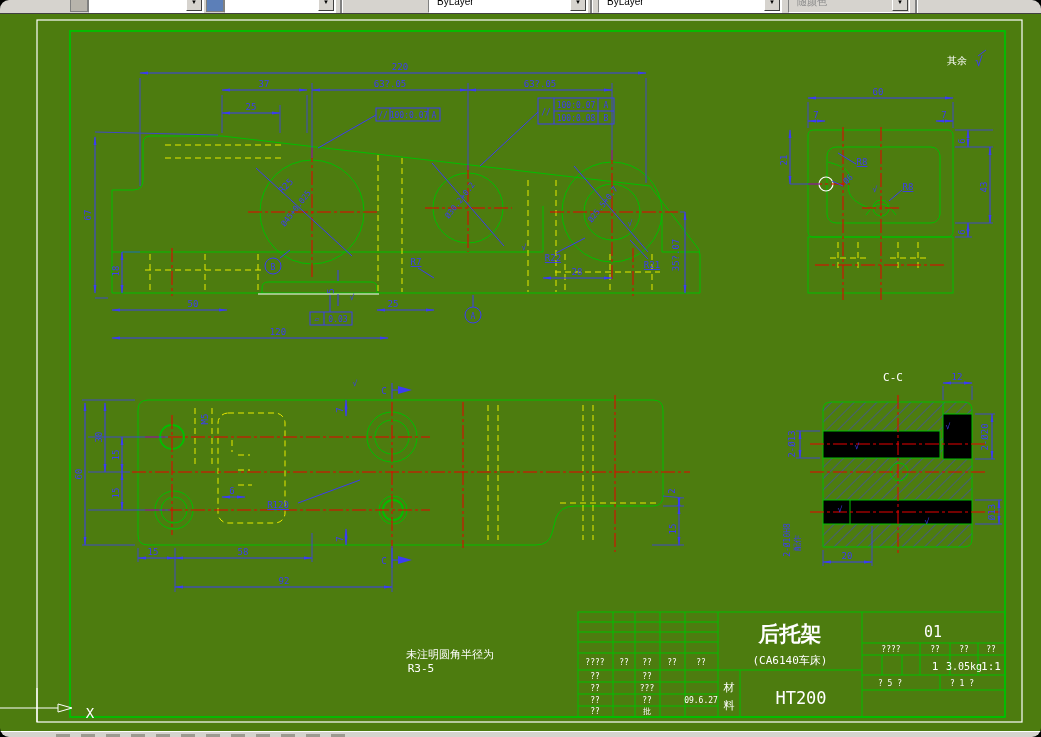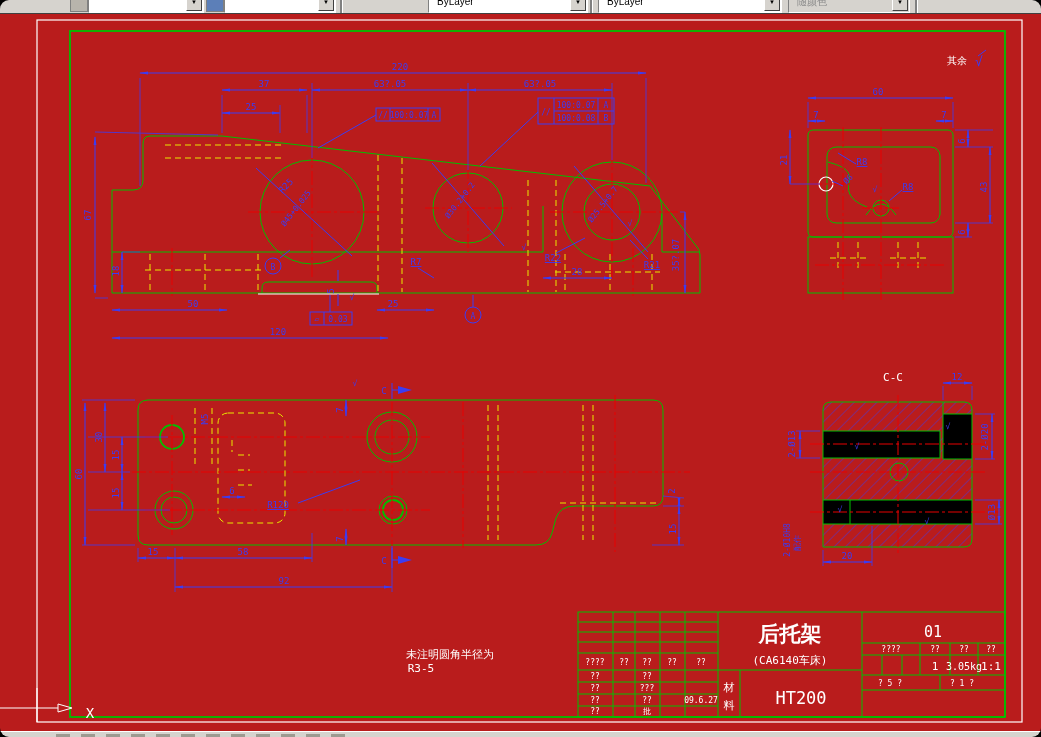--- a/index.html
+++ b/index.html
@@ -18,21 +18,21 @@
   .tbicon{position:absolute;top:-6px;width:16px;height:16px;background:#b8b4ac;
           border:1px solid #808080;}
   .tbsep{position:absolute;top:0;width:2px;height:13px;background:#808080;border-right:1px solid #fff;}
   .grayed .val{color:#8a8a8a;}
   .grayed{background:#d6d3ce;}
   
   #bottombar{position:absolute;left:0;top:731px;width:1041px;height:6px;background:#d6d3ce;
              border-top:1px solid #fff;}
   #bottombar .blip{position:absolute;top:2px;width:14px;height:3px;background:#9d9a91;}
   
-  #canvas{position:absolute;left:0;top:14px;width:1041px;height:717px;background:#b91c1c;}
+  #canvas{position:absolute;left:0;top:14px;width:1041px;height:717px;background:#4d7c0f;}
   svg text{font-family:"DejaVu Sans Mono",monospace;}
   .dt{fill:#3c3cf2;font-size:9px;text-anchor:middle;}
   .dts{fill:#3c3cf2;font-size:8px;text-anchor:middle;}
   .wt{fill:#ffffff;text-anchor:middle;}
   .ln-g{stroke:#00c000;fill:none;stroke-width:1;}
   .ln-g2{stroke:#00c000;fill:none;stroke-width:1.8;}
   .ln-y{stroke:#e8e800;fill:none;stroke-width:1;stroke-dasharray:6 4;}
   .ln-r{stroke:#e80000;fill:none;stroke-width:1;stroke-dasharray:14 3 3 3;}
   .ln-b{stroke:#3c3cf2;fill:none;stroke-width:1;}
   .ln-bt{stroke:#3c3cf2;fill:none;stroke-width:0.8;}

